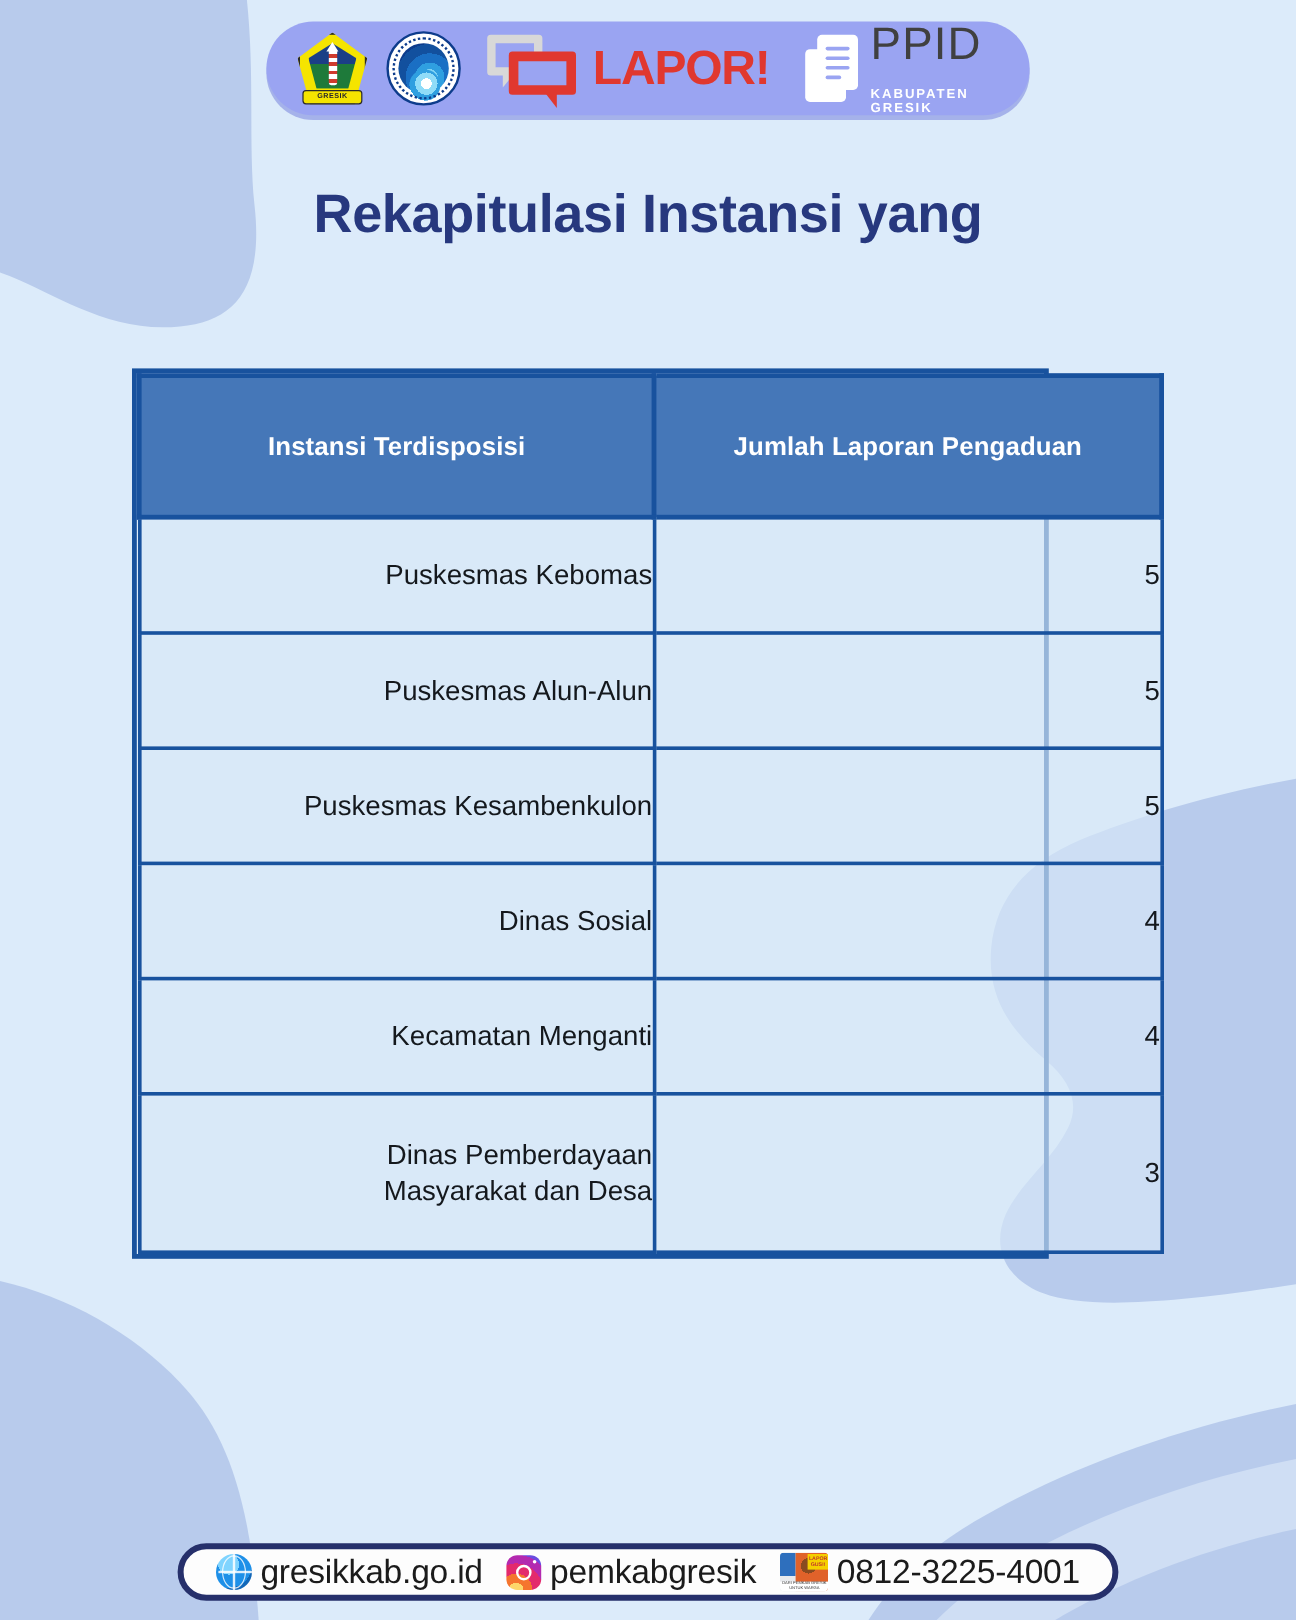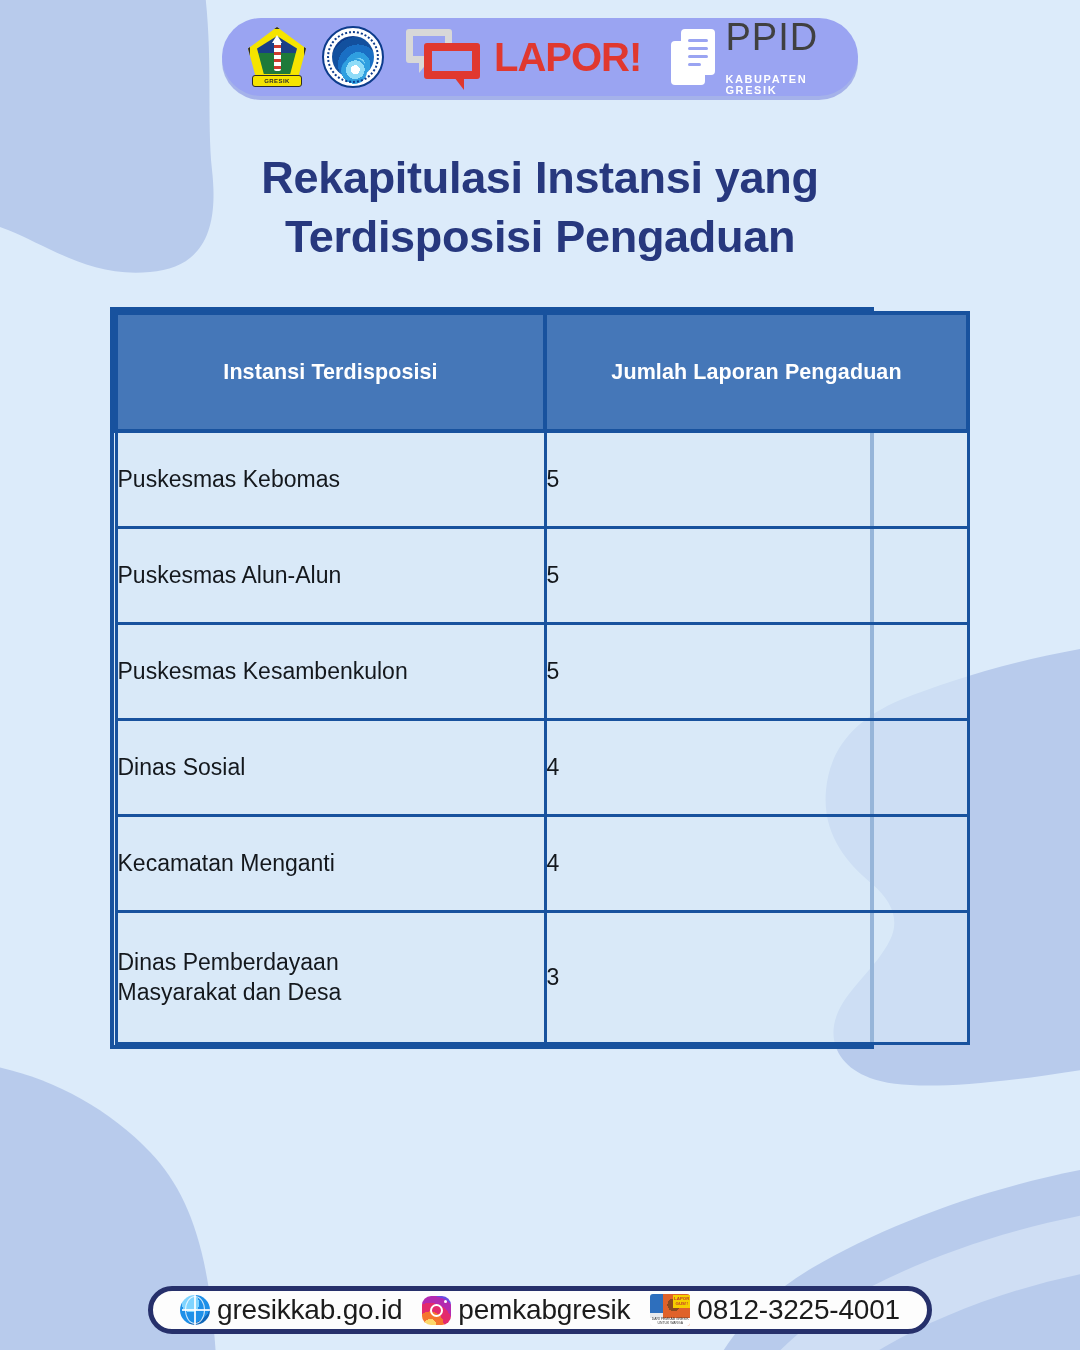--- a/index.html
+++ b/index.html
@@ -194,21 +194,21 @@
     vertical-align: middle;
     letter-spacing: .1px;
   }
   .rtable td {
     background: rgba(216,232,248,0.66);
     color: #14181d;
     font-size: 23px;
     font-weight: 400;
     height: 96px;
     border: 3px solid #18529e;
-    text-align: left;
+    text-align: right;
     vertical-align: middle;
     line-height: 1.32;
   }
   .rtable tr:last-child td { height: 132px; }
   .rtable td.count { font-size: 23px; }
 
   
   .footer-pill {
     position: absolute;
     left: 148px; top: 1286px;
@@ -365,21 +365,20 @@
     </div>
     <div class="ppid-text">
       <div class="ppid-main">PPID</div>
       <div class="ppid-sub">KABUPATEN GRESIK</div>
     </div>
   </div>
 </div>
 
 <h1 class="title">
   <span class="title-line">Rekapitulasi Instansi yang</span>
-  <span class="title-line">Terdisposisi Pengaduan</span>
 </h1>
 
 <div class="table-wrap">
   <table class="rtable">
     <colgroup>
         <col class="c1">
         <col class="c2">
       </colgroup>
     <thead>
       <tr>

